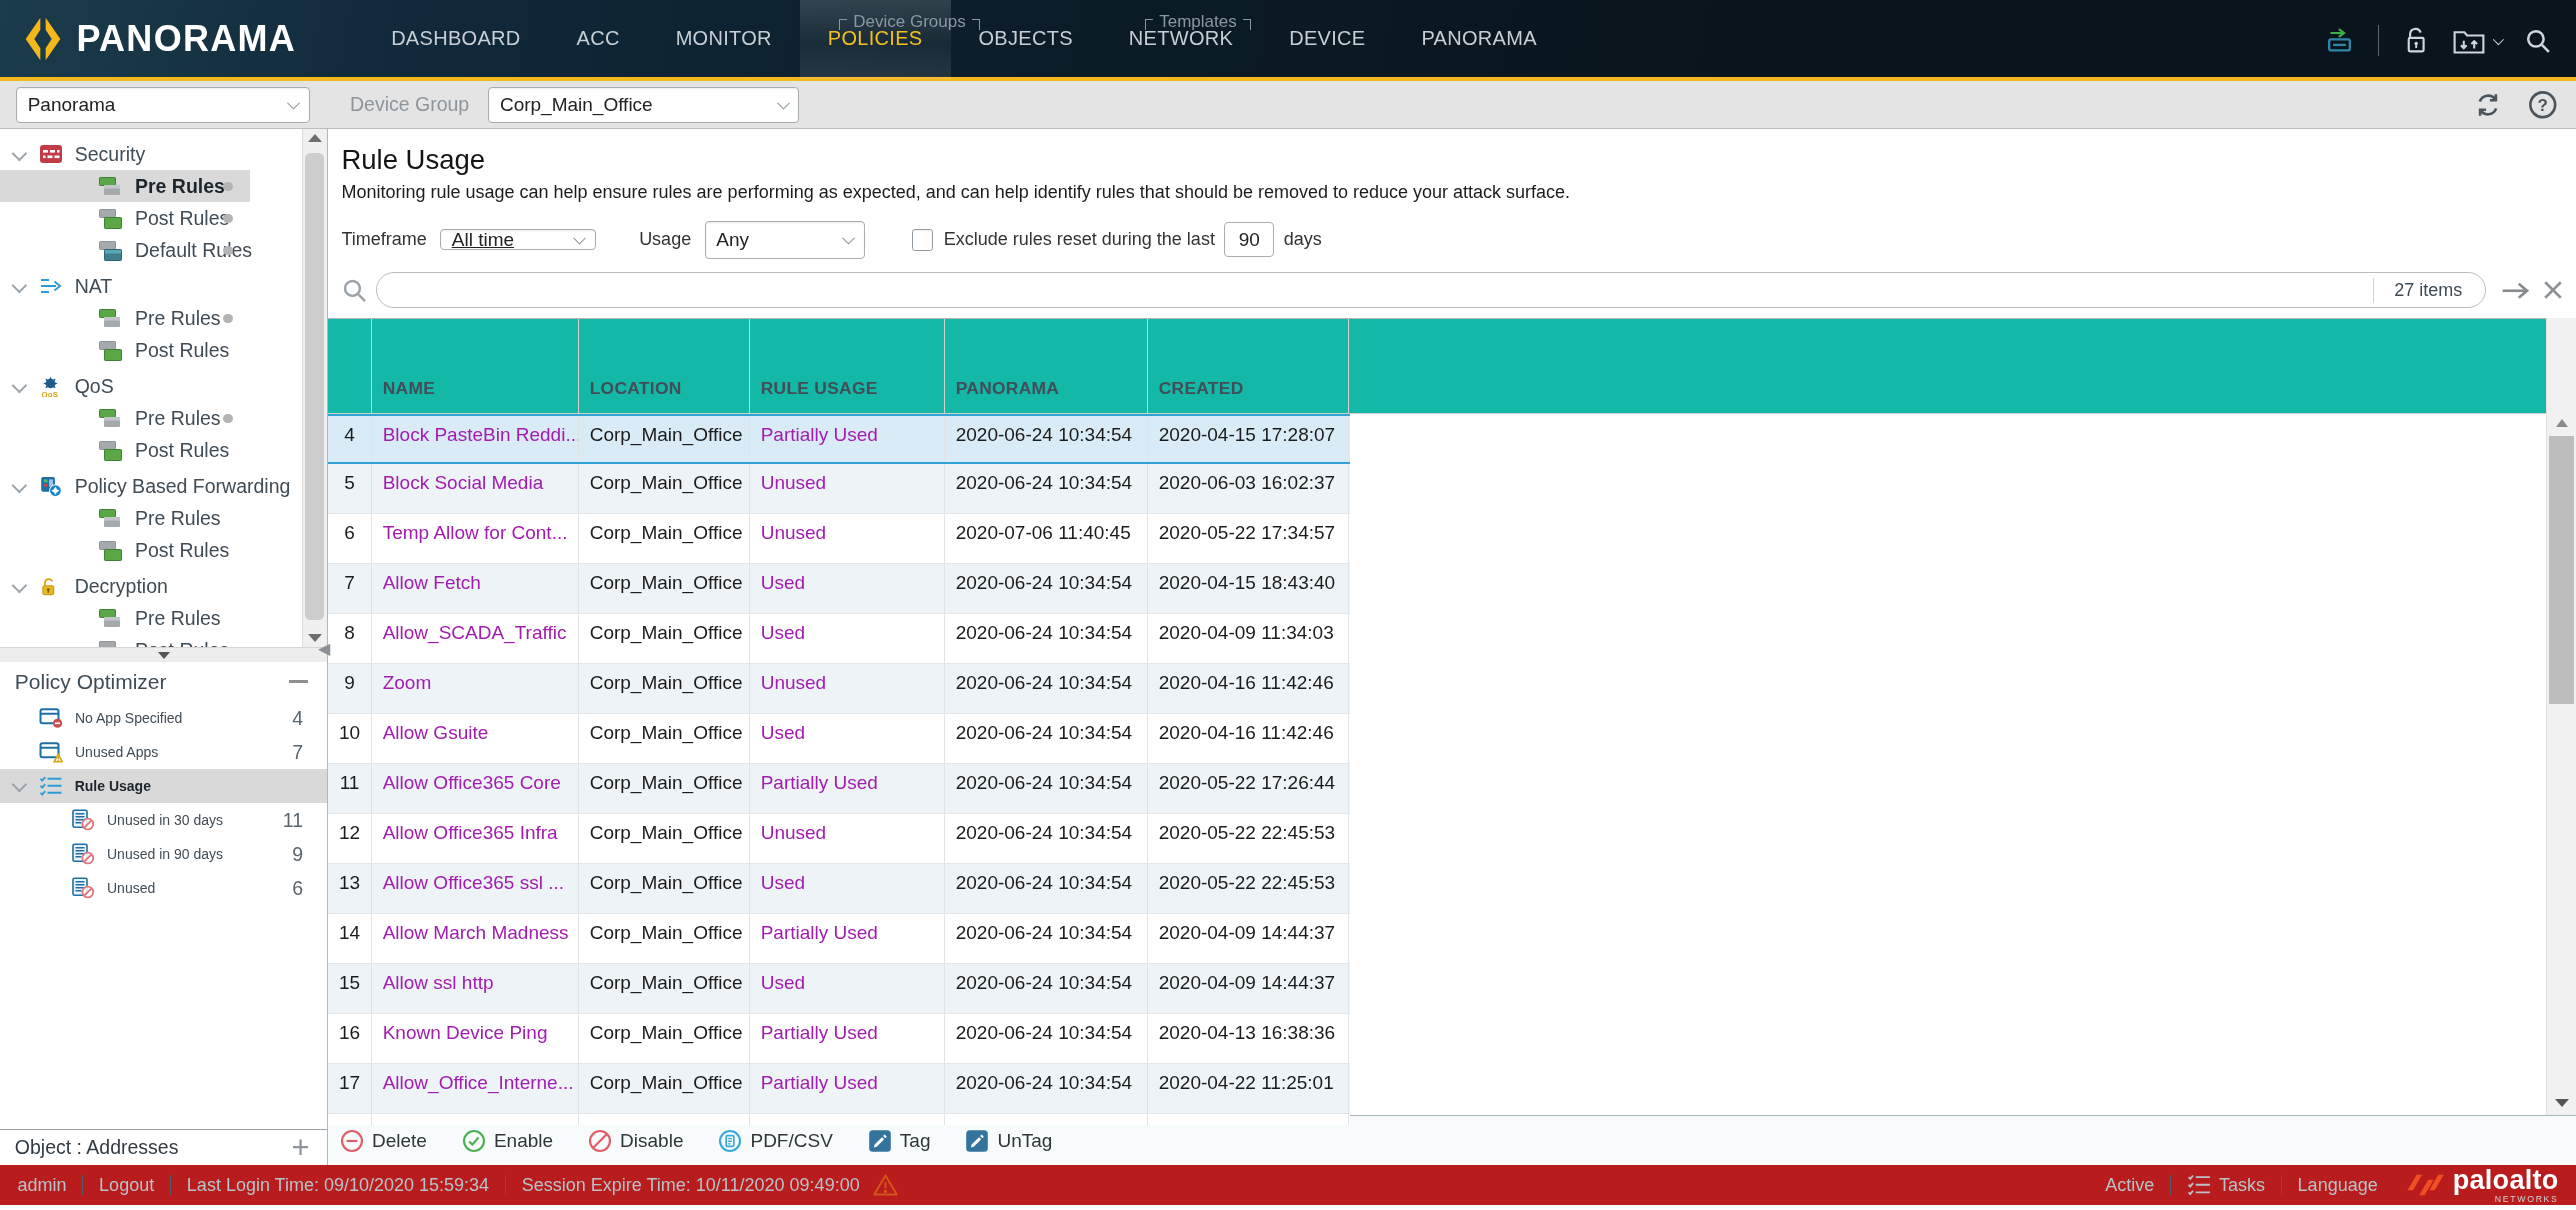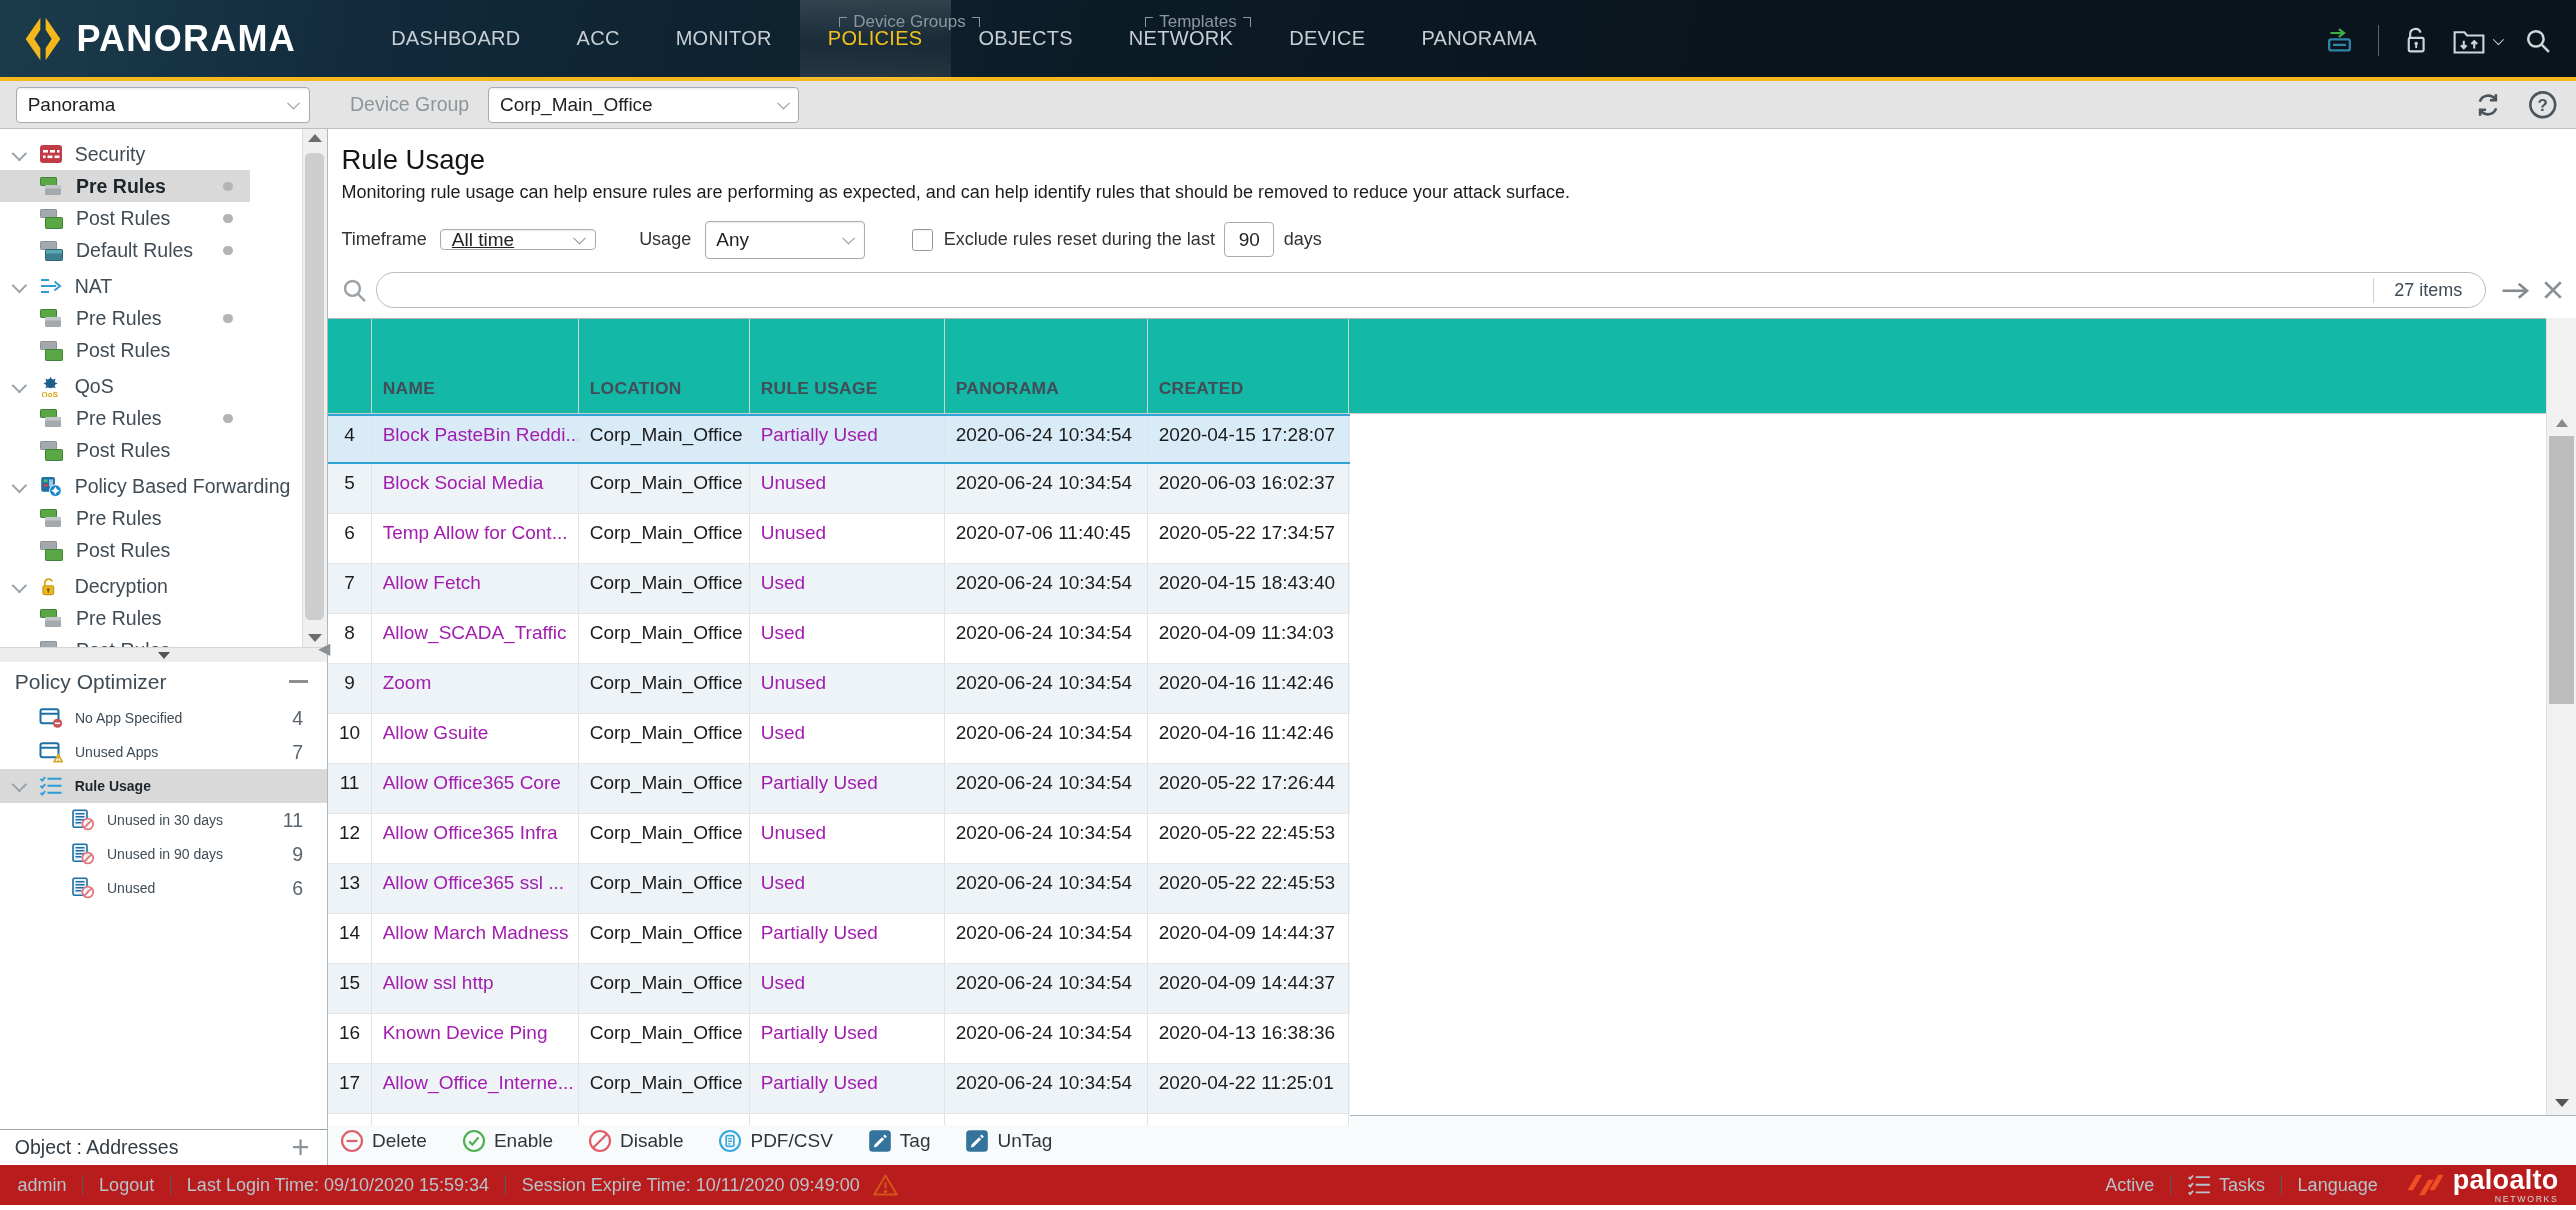--- a/index.html
+++ b/index.html
@@ -7,21 +7,21 @@
   *{box-sizing:border-box;}
 
   
   .topnav{height:81px;background:linear-gradient(100deg,#1b3c4c 0%,#11293a 16%,#0b1c27 42%,#0a141c 68%,#0a141c 100%);
     border-bottom:4.7px solid #f5b81c;display:flex;align-items:center;position:relative;}
   .brand{margin-left:23px;display:flex;align-items:center;gap:13.4px;}
   .brand-name{font-size:36px;font-weight:700;color:#fff;letter-spacing:1.3px;}
   .navitems{display:flex;margin-left:67px;height:81px;}
   .nav-item{font-size:20px;color:#c7cfd4;padding:0 28px;display:flex;align-items:center;letter-spacing:0.3px;cursor:pointer;}
   .nav-item.active{background:linear-gradient(180deg,rgba(255,255,255,.16),rgba(255,255,255,.05) 55%,rgba(255,255,255,.10));color:#f3c01c;}
-  .bracket-label{position:absolute;top:12px;font-size:17px;color:#8b97a0;display:flex;align-items:flex-start;justify-content:center;gap:6.7px;}
+  .bracket-label{position:absolute;top:12px;font-size:17px;color:#8b97a0;display:flex;align-items:center;justify-content:center;gap:6.7px;}
   .bl-dg{left:812px;width:195px;}
   .bl-t{left:1114px;width:168px;}
   .tk{width:8px;height:10.7px;margin-top:4.7px;}
   .tk-l{border-left:1.3px solid #8b97a0;border-top:1.3px solid #8b97a0;}
   .tk-r{border-right:1.3px solid #8b97a0;border-top:1.3px solid #8b97a0;}
   .nav-icons{position:absolute;right:24px;top:0;height:81px;display:flex;align-items:center;gap:23px;}
   .divider-v{width:1.3px;height:31px;background:#5c676e;}
   .chev-sm{width:8px;height:8px;border-right:1.7px solid #cfd6da;border-bottom:1.7px solid #cfd6da;transform:rotate(45deg) translateY(-2px);}
 
   
@@ -37,21 +37,21 @@
 
   
   .middle{display:flex;height:1036px;position:relative;}
   .sidebar{width:328px;min-width:328px;border-right:1.3px solid #b3b7ba;display:flex;flex-direction:column;background:#fff;}
   .splitter-arrow{position:absolute;left:318px;top:510px;font-size:16px;color:#8a9096;z-index:5;}
 
   .tree-pane{height:533px;position:relative;overflow:hidden;}
   .tree-inner{padding-top:5.4px;width:250px;}
   .tree-row{height:32px;display:flex;align-items:center;position:relative;cursor:pointer;}
   .tree-row.group{padding-left:12px;margin-top:4px;}
-  .tree-row.child{padding-left:40px;}
+  .tree-row.child{padding-left:99px;}
   .chev{width:16px;height:16px;position:relative;margin-right:10.7px;flex:none;}
   .chev::before{content:"";position:absolute;left:2px;top:1.3px;width:8.7px;height:8.7px;
     border-right:2px solid #98a1a7;border-bottom:2px solid #98a1a7;transform:rotate(45deg);}
   .ticon{width:28px;margin-right:8px;flex:none;display:flex;align-items:center;}
   .tlabel{font-size:19.5px;color:#3f4b55;white-space:nowrap;}
   .tree-row.selected{background:#d9d9d9;}
   .tree-row.selected .tlabel{font-weight:700;color:#1d252c;}
   .dot{position:absolute;right:17.4px;width:9.4px;height:9.4px;border-radius:50%;background:#b4b4b4;}
   .ic-rules{width:23px;height:20px;position:relative;display:inline-block;}
   .ic-rules::before{content:"";position:absolute;left:0;top:0.7px;width:14.8px;height:7.4px;background:#5aa746;border:0.7px solid #3f8037;border-radius:1.3px;}

